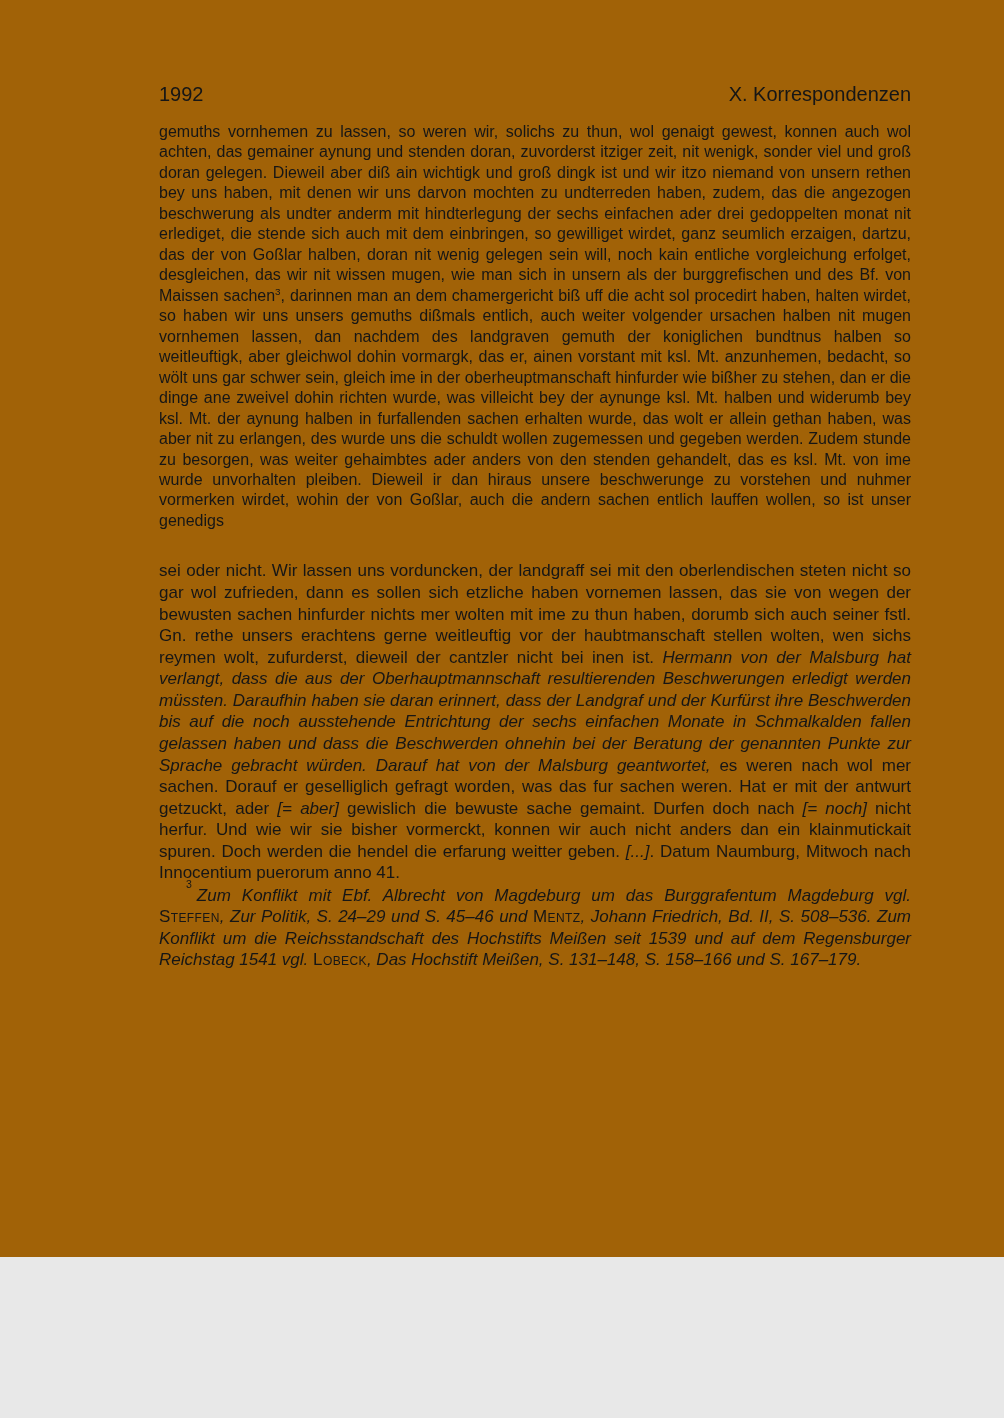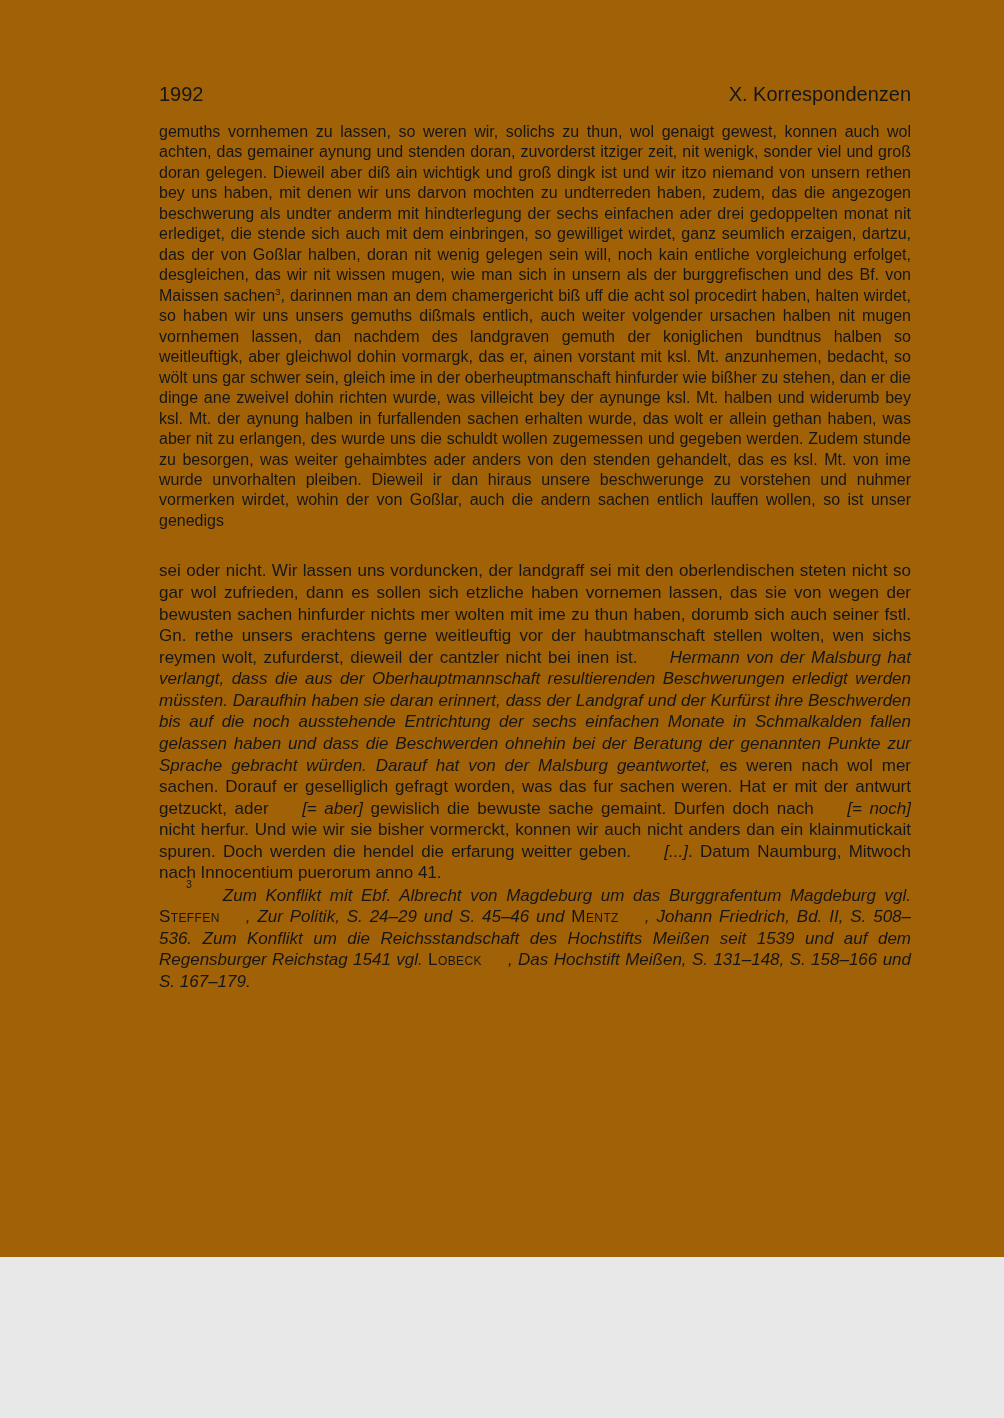--- a/index.html
+++ b/index.html
@@ -46,21 +46,21 @@
   }
   .footnote {
     font-size: 17px;
     line-height: 1.27;
     text-align: justify;
     hyphens: none;
   }
   .footnote-3 {
     text-indent: 27px;
   }
-  .seg-italic { font-style: italic; margin-left: 26px; }
+  .seg-italic { font-style: italic; }
   .seg-smallcaps {
     font-style: normal;
     font-variant: small-caps;
     letter-spacing: 0.4px;
     margin-top: 21px;
   }
   .seg-sup, .fn-marker {
     font-size: 0.62em;
     position: relative;
     top: -0.55em;

